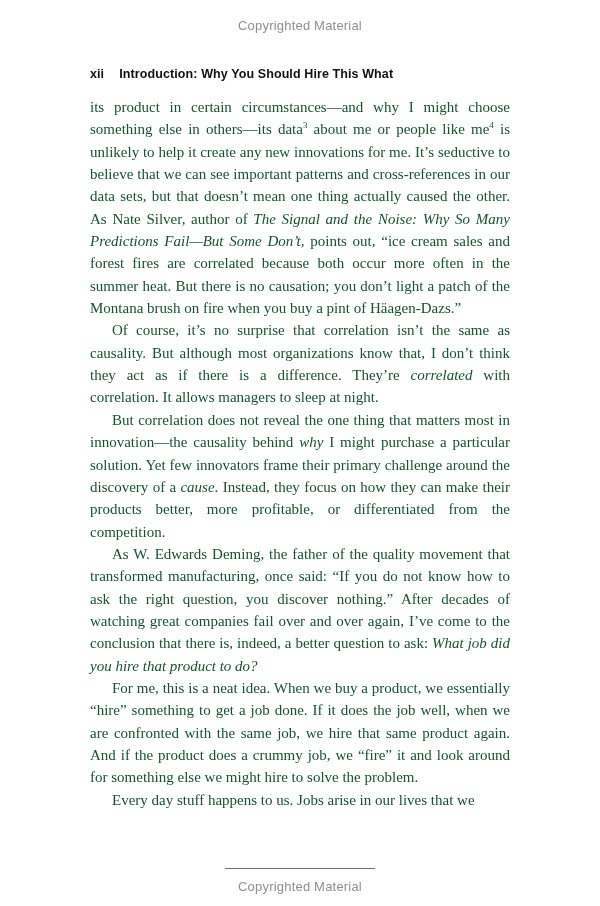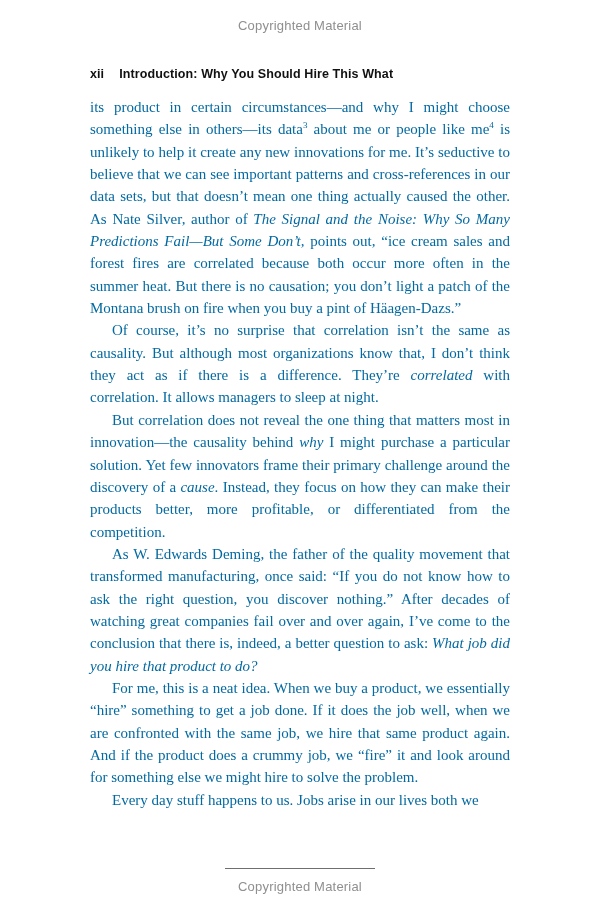--- a/index.html
+++ b/index.html
@@ -34,21 +34,21 @@
     color: #111111;
     letter-spacing: 0.1px;
   }
   .running-head .pagenum { margin-right: 15px; }
   .content {
     margin: 15px 90px 0 90px;
     width: 420px;
     font-size: 15px;
     line-height: 22.35px;
     text-align: justify;
-    color: #0369a1;
+    color: #14532d;
   }
   .content p.para {
     margin: 0;
     padding: 0;
   }
   .content p.para.indent { text-indent: 22px; }
   .content em { font-style: italic; }
   .content sup {
     font-size: 9px;
     line-height: 0;
@@ -79,21 +79,21 @@
     <span class="pagenum">xii</span>
     <span class="chapter-title">Introduction: Why You Should Hire This What</span>
   </div>
 
   <div class="content">
       <p class="para"><span>its product in certain circumstances—and why I might choose something else in others—its data</span><sup>3</sup><span> about me or people like me</span><sup>4</sup><span> is unlikely to help it create any new innovations for me. It’s seductive to believe that we can see important patterns and cross-references in our data sets, but that doesn’t mean one thing actually caused the other. As Nate Silver, author of </span><em>The Signal and the Noise: Why So Many Predictions Fail—But Some Don’t,</em><span> points out, “ice cream sales and forest fires are correlated because both occur more often in the summer heat. But there is no causation; you don’t light a patch of the Montana brush on fire when you buy a pint of Häagen-Dazs.”</span></p>
       <p class="para indent"><span>Of course, it’s no surprise that correlation isn’t the same as causality. But although most organizations know that, I don’t think they act as if there is a difference. They’re </span><em>correlated</em><span> with correlation. It allows managers to sleep at night.</span></p>
       <p class="para indent"><span>But correlation does not reveal the one thing that matters most in innovation—the causality behind </span><em>why</em><span> I might purchase a particular solution. Yet few innovators frame their primary challenge around the discovery of a </span><em>cause</em><span>. Instead, they focus on how they can make their products better, more profitable, or differentiated from the competition.</span></p>
       <p class="para indent"><span>As W. Edwards Deming, the father of the quality movement that transformed manufacturing, once said: “If you do not know how to ask the right question, you discover nothing.” After decades of watching great companies fail over and over again, I’ve come to the conclusion that there is, indeed, a better question to ask: </span><em>What job did you hire that product to do?</em></p>
       <p class="para indent"><span>For me, this is a neat idea. When we buy a product, we essentially “hire” something to get a job done. If it does the job well, when we are confronted with the same job, we hire that same product again. And if the product does a crummy job, we “fire” it and look around for something else we might hire to solve the problem.</span></p>
-      <p class="para indent"><span>Every day stuff happens to us. Jobs arise in our lives both we</span></p>
+      <p class="para indent"><span>Every day stuff happens to us. Jobs arise in our lives that we</span></p>
     </div>
 
   <div class="bottom-block">
     <div class="divider-line"></div>
     <div class="bottom-notice">Copyrighted Material</div>
   </div>
 
 </div>
 
 </body></html>

